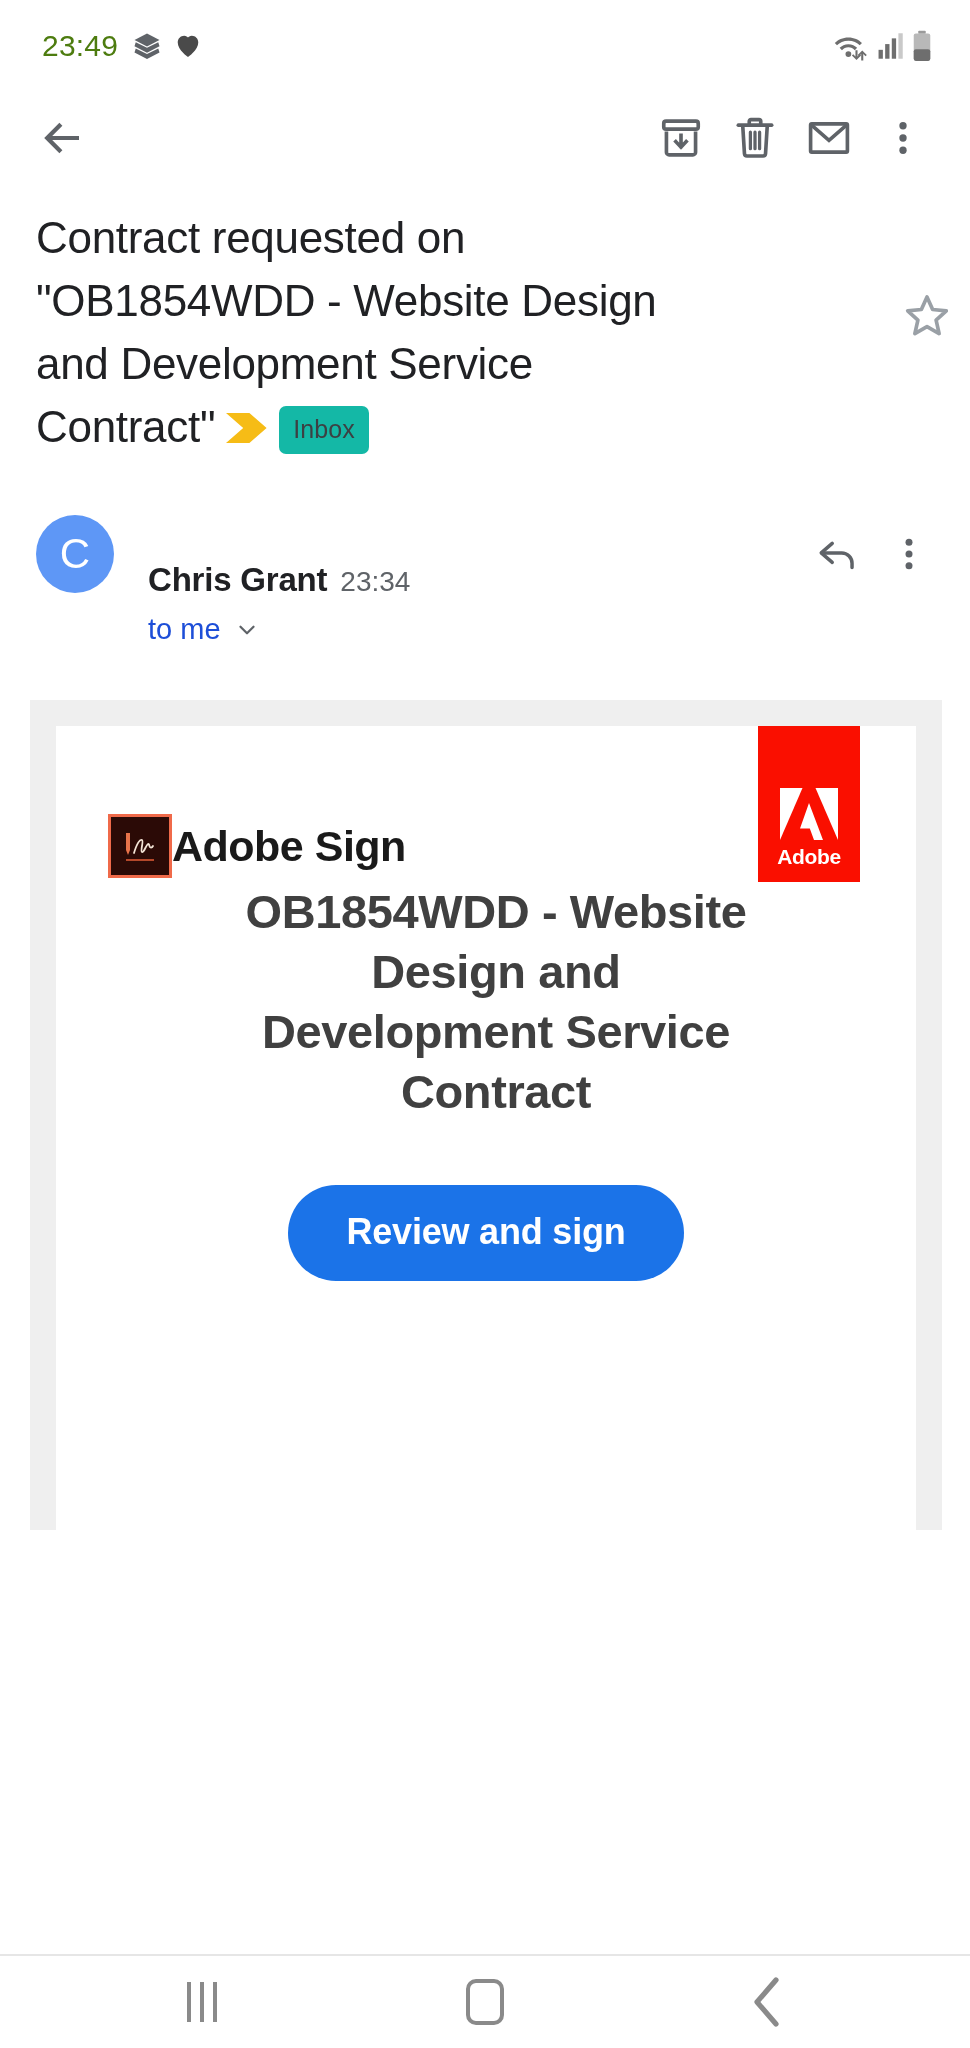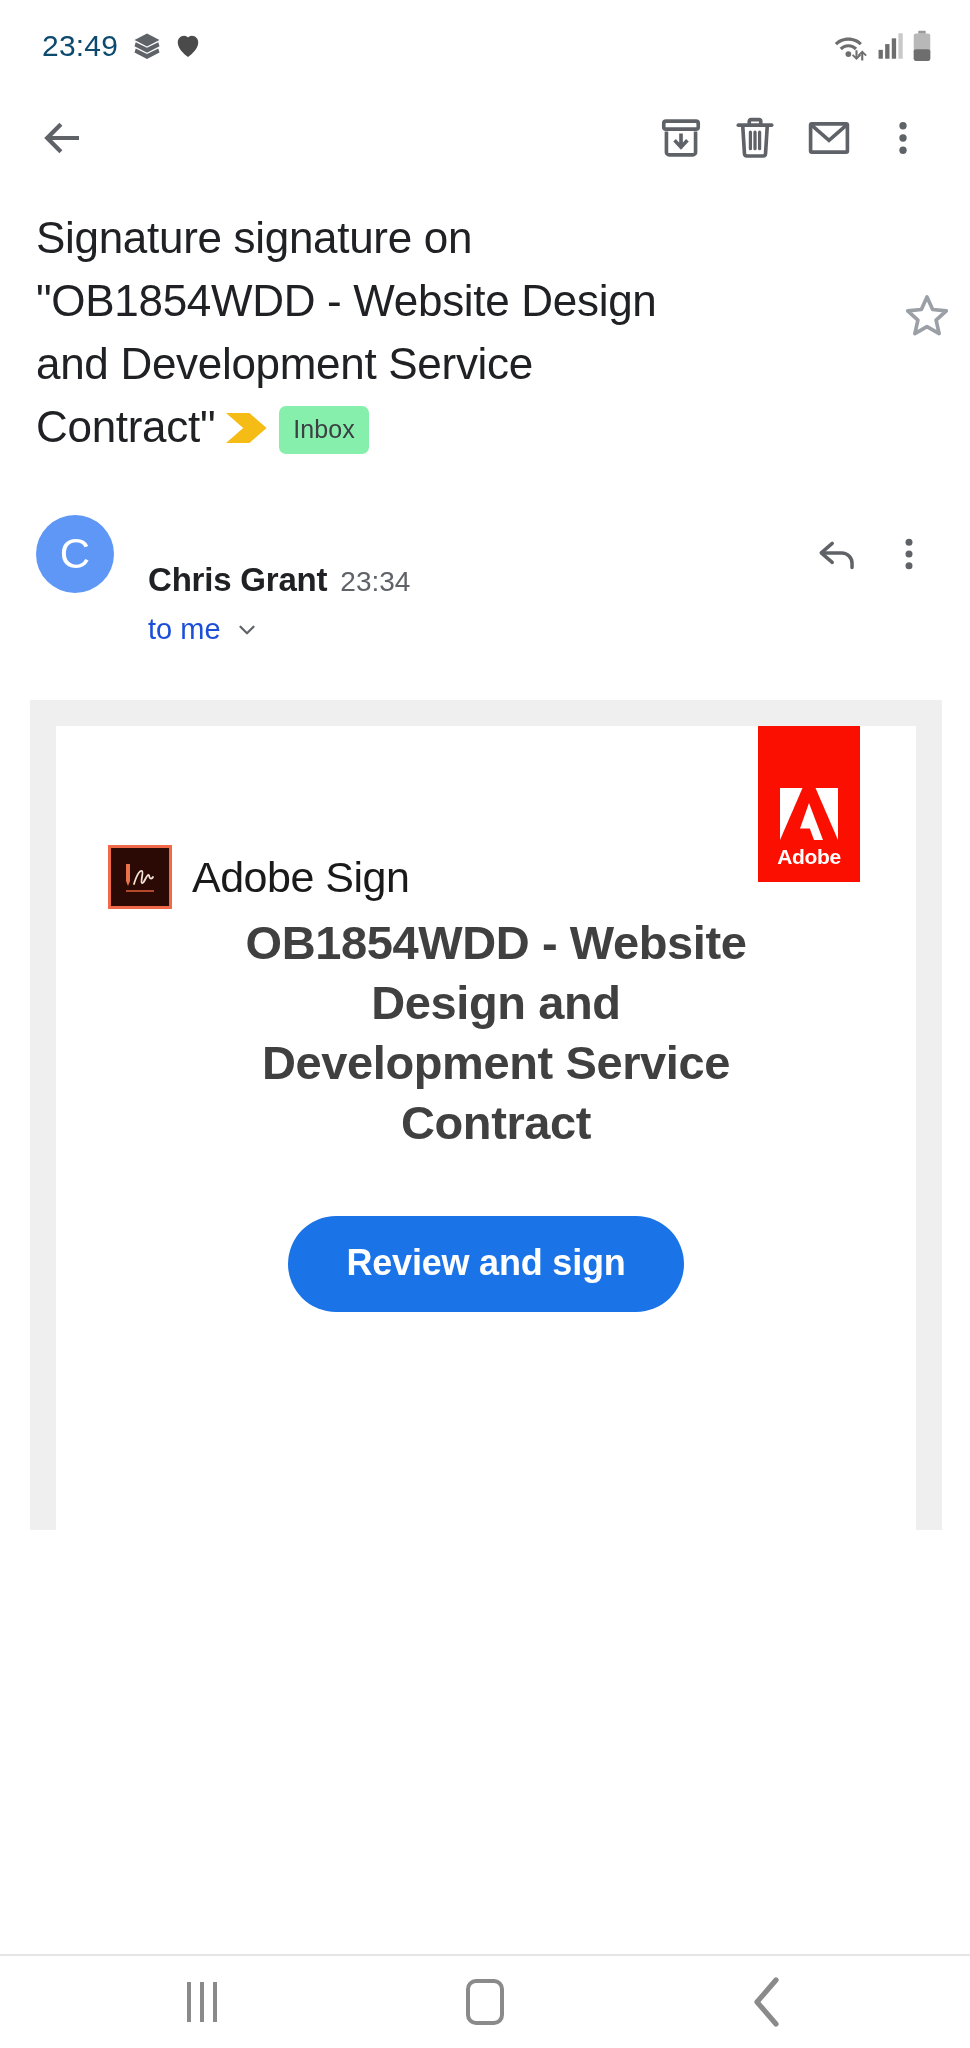--- a/index.html
+++ b/index.html
@@ -31,21 +31,21 @@
     padding: 0 38px 0 42px;
     background: #ffffff;
   }
   .status-left {
     display: flex;
     align-items: center;
     gap: 14px;
   }
   .status-clock {
     font-size: 30px;
-    color: #0c4a6e;
+    color: #4d7c0f;
     letter-spacing: 0.2px;
     font-family: "Liberation Sans", sans-serif;
   }
   .status-icons-left { display: flex; align-items: center; gap: 12px; }
   .status-right { display: flex; align-items: center; gap: 9px; }
 
   
   .toolbar {
     height: 92px;
     flex: 0 0 92px;
@@ -92,21 +92,21 @@
     letter-spacing: -0.3px;
   }
   .imp-arrow {
     display: inline-block;
     vertical-align: -3px;
     margin: 0 10px 0 10px;
   }
   .inbox-chip {
     display: inline-block;
     vertical-align: 4px;
-    background: #86efac;
+    background: #14b8a6;
     color: #3c4043;
     font-size: 25px;
     line-height: 1;
     padding: 11px 14px 12px 14px;
     border-radius: 7px;
     letter-spacing: 0.1px;
   }
   .star-btn {
     flex: 0 0 auto;
     width: 86px;
@@ -220,22 +220,22 @@
   .adobe-word {
     color: #ffffff;
     font-size: 21px;
     font-weight: bold;
     letter-spacing: -0.4px;
     margin-top: 3px;
   }
   .sign-brand {
     display: flex;
     align-items: center;
-    gap: 20px;
-    padding: 119px 0 0 52px;
+    padding: 88px 0 0 52px;
+    font-weight: bold;
   }
   .sign-mark {
     width: 64px;
     height: 64px;
     background: #2b0a06;
     border: 3px solid #f06a4a;
     display: flex;
     align-items: center;
     justify-content: center;
     position: relative;
@@ -393,21 +393,21 @@
         <circle cx="12" cy="12" r="2.1" fill="#5f6368"></circle>
         <circle cx="12" cy="19" r="2.1" fill="#5f6368"></circle>
       </svg>
     </button>
   </div>
 
   <div class="content">
 
     <div class="subject-block">
       <div class="subject-text">
-        <span>Signature signature on</span><br>
+        <span>Contract requested on</span><br>
         <span>"OB1854WDD - Website Design</span><br>
         <span>and Development Service</span><br>
         <span>Contract"</span><span class="imp-arrow"><svg width="44" height="34" viewBox="0 0 22 17">
               <path d="M0.5 1 H12.2 L20.8 8.5 L12.2 16 H0.5 L9.1 8.5 Z" fill="#f6bc16"></path>
             </svg></span><span class="inbox-chip">Inbox</span>
       </div>
       <button class="star-btn">
         <svg width="52" height="52" viewBox="0 0 24 24">
           <path d="M12 3.2 L14.6 9.0 L20.9 9.6 L16.2 13.9 L17.6 20.1 L12 16.9 L6.4 20.1 L7.8 13.9 L3.1 9.6 L9.4 9.0 Z" fill="none" stroke="#9aa0a6" stroke-width="1.7" stroke-linejoin="round"></path>
         </svg>

